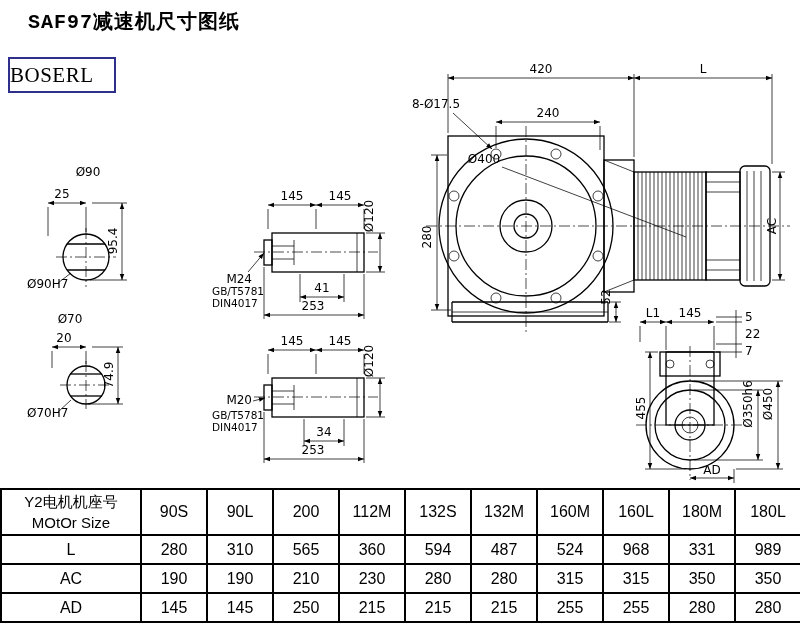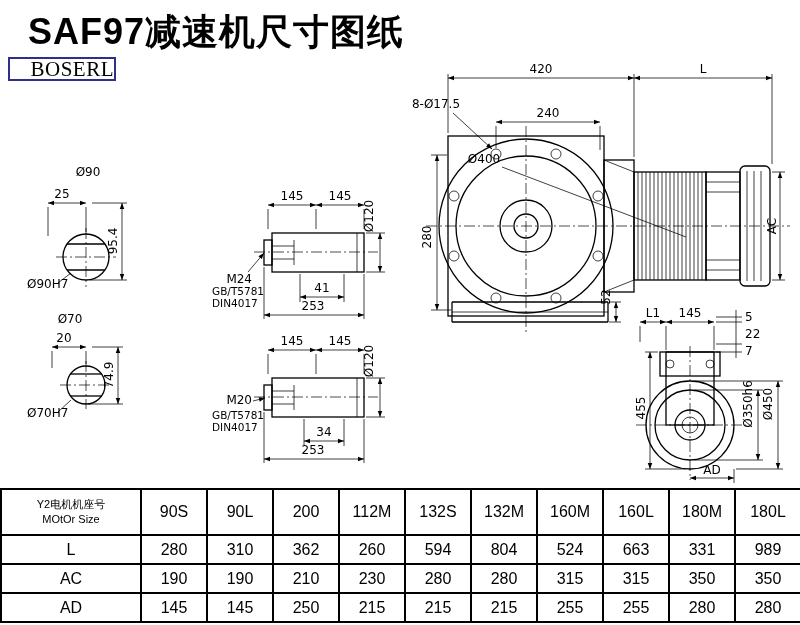--- a/index.html
+++ b/index.html
@@ -1,35 +1,35 @@
 <!DOCTYPE html>
 <html style="--ink: #000000; --paper: #ffffff; --brand-border: #2e2e8b;"><head>
 <meta charset="utf-8">
 <style>
   *{box-sizing:border-box;margin:0;padding:0}
   body{margin:0;background:#fff}
   .page{position:relative;width:800px;height:625px;background:var(--paper,#fff);color:var(--ink,#000);
         font-family:"DejaVu Sans",sans-serif;overflow:hidden}
-  .title{position:absolute;left:28px;top:8px;font-size:36px;font-weight:bold;letter-spacing:1px;
-         font-family:Liberation Sans, sans-serif;color:var(--ink,#000)}
-  .brand{position:absolute;left:8px;top:57px;width:108px;height:24px;border:2px solid var(--brand-border,#2e2e8b);
-         display:flex;align-items:center;justify-content:flex-end;
+  .title{position:absolute;left:28px;top:8px;font-size:20px;font-weight:bold;letter-spacing:1px;
+         font-family:Liberation Mono, monospace;color:var(--ink,#000)}
+  .brand{position:absolute;left:8px;top:57px;width:108px;height:36px;border:2px solid var(--brand-border,#2e2e8b);
+         display:flex;align-items:center;justify-content:flex-start;
          font:21px "Liberation Serif",serif;letter-spacing:.5px}
   .dwg{position:absolute;left:0;top:0}
   .dwg text{font-family:"DejaVu Sans",sans-serif;font-size:12px;fill:var(--ink,#000)}
   .dwg text.s{font-size:10.5px}
   .o{fill:none;stroke:var(--ink,#000);stroke-width:1.3}
   .t{fill:none;stroke:var(--ink,#000);stroke-width:.75}
   .c{fill:none;stroke:var(--ink,#000);stroke-width:.7;stroke-dasharray:11 3 2 3}
   .d{fill:none;stroke:var(--ink,#000);stroke-width:.75}
   .spec{position:absolute;left:0;top:488px;width:800px;border-collapse:collapse;table-layout:fixed;
         text-align:center;font-family:"Liberation Sans",sans-serif;font-size:16px}
   .spec td{border:2px solid var(--ink,#000);padding:0;height:29px;overflow:hidden}
   .spec tr.hdr td{height:46px}
-  .corner div{line-height:1.4;font-size:11px}
+  .corner div{line-height:1.4;font-size:15px}
 </style>
 </head>
 <body>
 
 <div class="page">
 
   <h1 class="title">SAF97减速机尺寸图纸</h1>
   <div class="brand">
     <span>BOSERL</span>
   </div>
@@ -364,26 +364,26 @@
         <td>132M</td>
         <td>160M</td>
         <td>160L</td>
         <td>180M</td>
         <td>180L</td>
       </tr>
       <tr>
         <td>L</td>
         <td>280</td>
         <td>310</td>
-        <td>362</td>
-        <td>260</td>
+        <td>565</td>
+        <td>360</td>
         <td>594</td>
-        <td>804</td>
+        <td>487</td>
         <td>524</td>
-        <td>663</td>
+        <td>968</td>
         <td>331</td>
         <td>989</td>
       </tr>
       <tr>
         <td>AC</td>
         <td>190</td>
         <td>190</td>
         <td>210</td>
         <td>230</td>
         <td>280</td>

